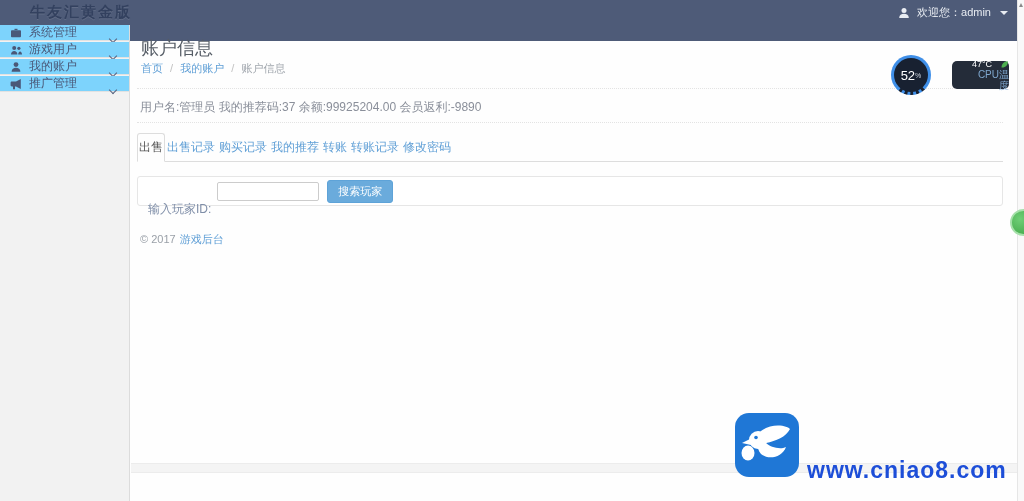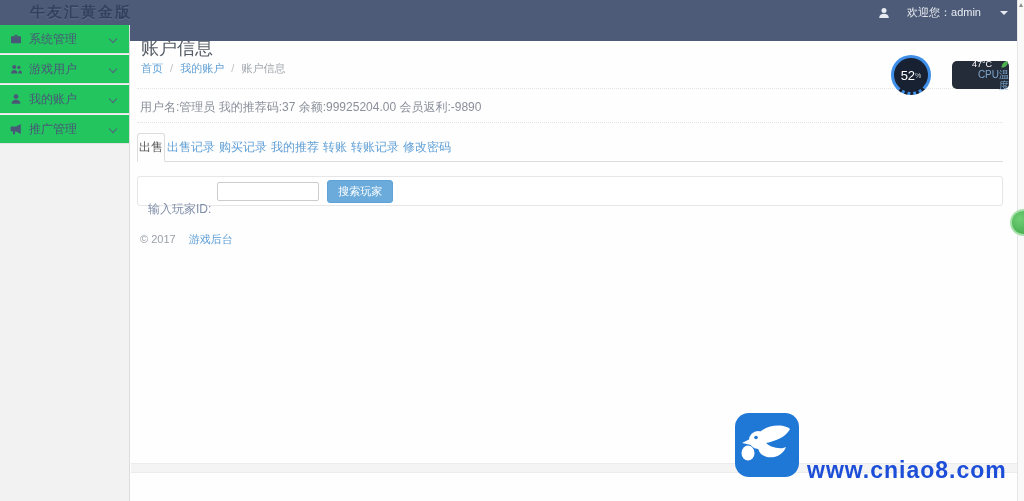--- a/index.html
+++ b/index.html
@@ -4,28 +4,28 @@
 <style>
   * { margin:0; padding:0; box-sizing:border-box; }
   body { background:#888; font-family:"Liberation Sans","DejaVu Sans",sans-serif; }
   .screen { position:relative; width:1024px; height:501px; background:#fefefe; overflow:hidden; }
 
   
   .navbar { position:absolute; left:0; top:0; width:1024px; height:41px; background:#4e5b78; }
   .brand { position:absolute; left:30px; top:3px; font-size:15px; font-weight:bold; color:#33415f;
            letter-spacing:2px; text-shadow:0 1px 0 rgba(255,255,255,0.10); }
   .nav-user { position:absolute; right:16px; top:0; height:25px; display:flex; align-items:center;
-              gap:17px; color:#e8ecf2; font-size:11px; cursor:pointer; }
+              gap:7px; color:#e8ecf2; font-size:11px; cursor:pointer; }
   .caret-down { width:0; height:0; border-left:4px solid transparent; border-right:4px solid transparent;
                 border-top:4px solid #e8ecf2; margin-left:2px; }
 
   
   .sidebar { position:absolute; left:0; top:25px; width:130px; height:476px; background:#f2f2f2;
              border-right:1px solid #dcdcdc; }
-  .menu-item { position:relative; height:29px; margin-bottom:1px; background:#22c55e;
+  .menu-item { position:relative; height:16px; margin-bottom:1px; background:#7dd3fc;
                border-bottom:1px solid #e2e2e2; display:flex; align-items:center; gap:7px;
                padding:0 10px; color:#4a5878; font-size:12px; cursor:pointer; }
   .menu-item svg { flex:0 0 auto; }
   .chev { position:absolute; right:13px; top:11px; width:6px; height:6px;
           border-right:1.5px solid #55627f; border-bottom:1.5px solid #55627f; transform:rotate(45deg); }
 
   
   .page-title { position:absolute; left:141px; top:36px; font-size:18px; color:#565d66; font-weight:normal; }
   .breadcrumb { position:absolute; left:141px; top:61px; font-size:11px; color:#b0b0b0; }
   .breadcrumb a { color:#5f9fd6; text-decoration:none; }
@@ -47,21 +47,21 @@
            border:1px solid #e6e6e6; border-radius:3px; display:flex; align-items:center;
            gap:6px; padding:0 10px; }
   .panel-label { font-size:12px; color:#7f8ea8;margin-top:36px; }
   .player-input { width:102px; height:19px; border:1px solid #ccc; border-radius:2px; font-size:11px;
                   padding:0 4px; color:#555; outline:none; }
   .search-btn { background:#6aabdc; border:1px solid #5ea3d8; color:#fff; font-size:11px;
                 padding:3px 10px; border-radius:3px; cursor:pointer; margin-left:2px; }
 
   
   .footer { position:absolute; left:140px; top:232px; font-size:11px; color:#9aa0a8; }
-  .footer a { color:#5f9fd6; text-decoration:none; margin-left:10px; }
+  .footer a { color:#5f9fd6; text-decoration:none; margin-left:1px; }
 
   
   .gauge-pill { position:absolute; left:952px; top:61px; width:57px; height:28px; background:#242c39;
                 border-radius:5px; z-index:4; display:flex; flex-direction:column; justify-content:center;
                 align-items:center; padding-left:20px; }
   .gauge-temp { display:flex; align-items:center; gap:8px; font-size:9px; color:#fff; line-height:10px; }
   .gauge-label { font-size:10px; color:#7fa8cf; line-height:11px;text-align:right; }
   .gauge-circle { position:absolute; left:891px; top:55px; width:40px; height:40px; border-radius:50%;
                   background:#182131; border:3px solid #3f8fe8; border-bottom-style:dotted; z-index:5;
                   display:flex; align-items:center; justify-content:center; color:#fff; }

